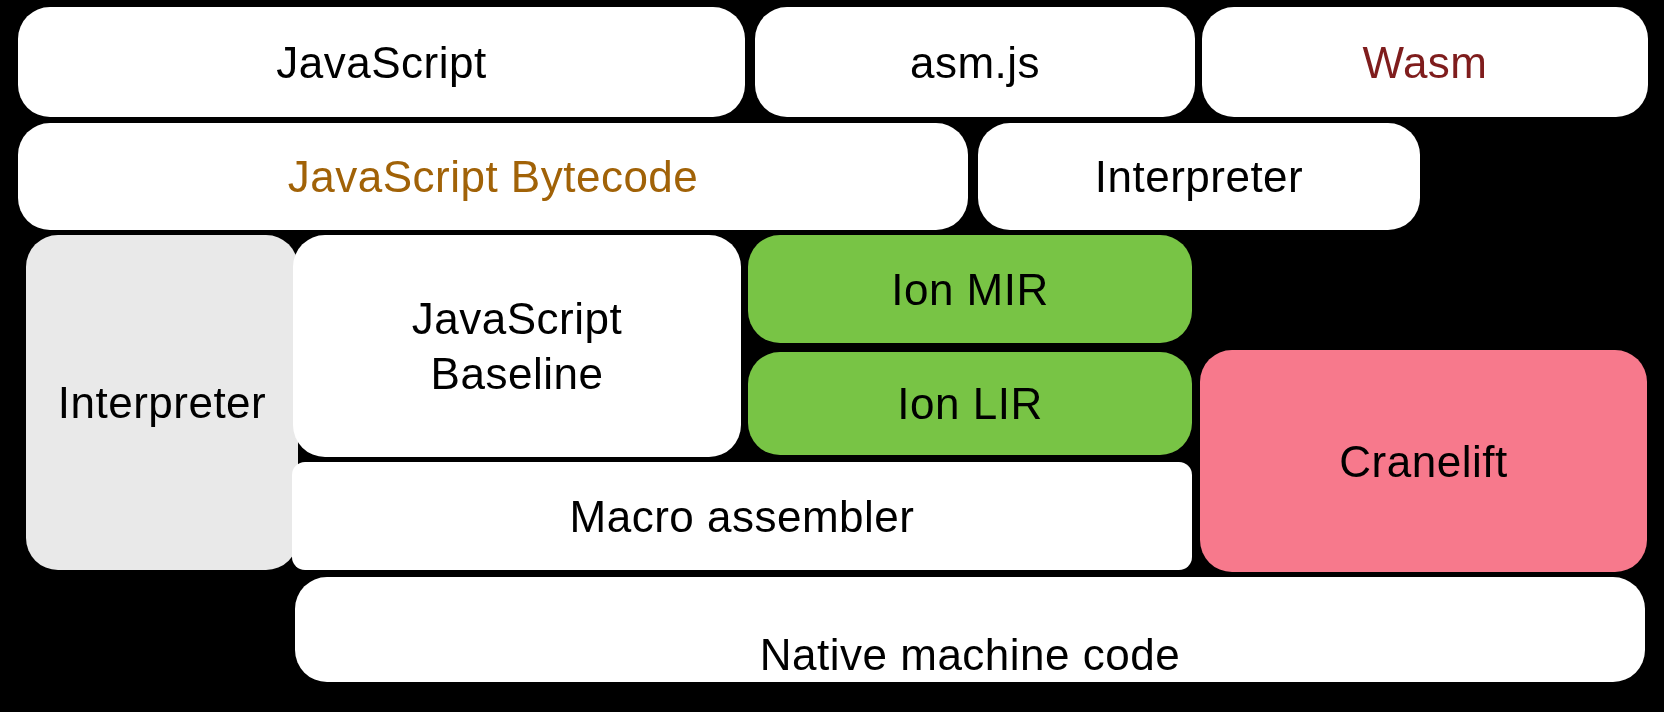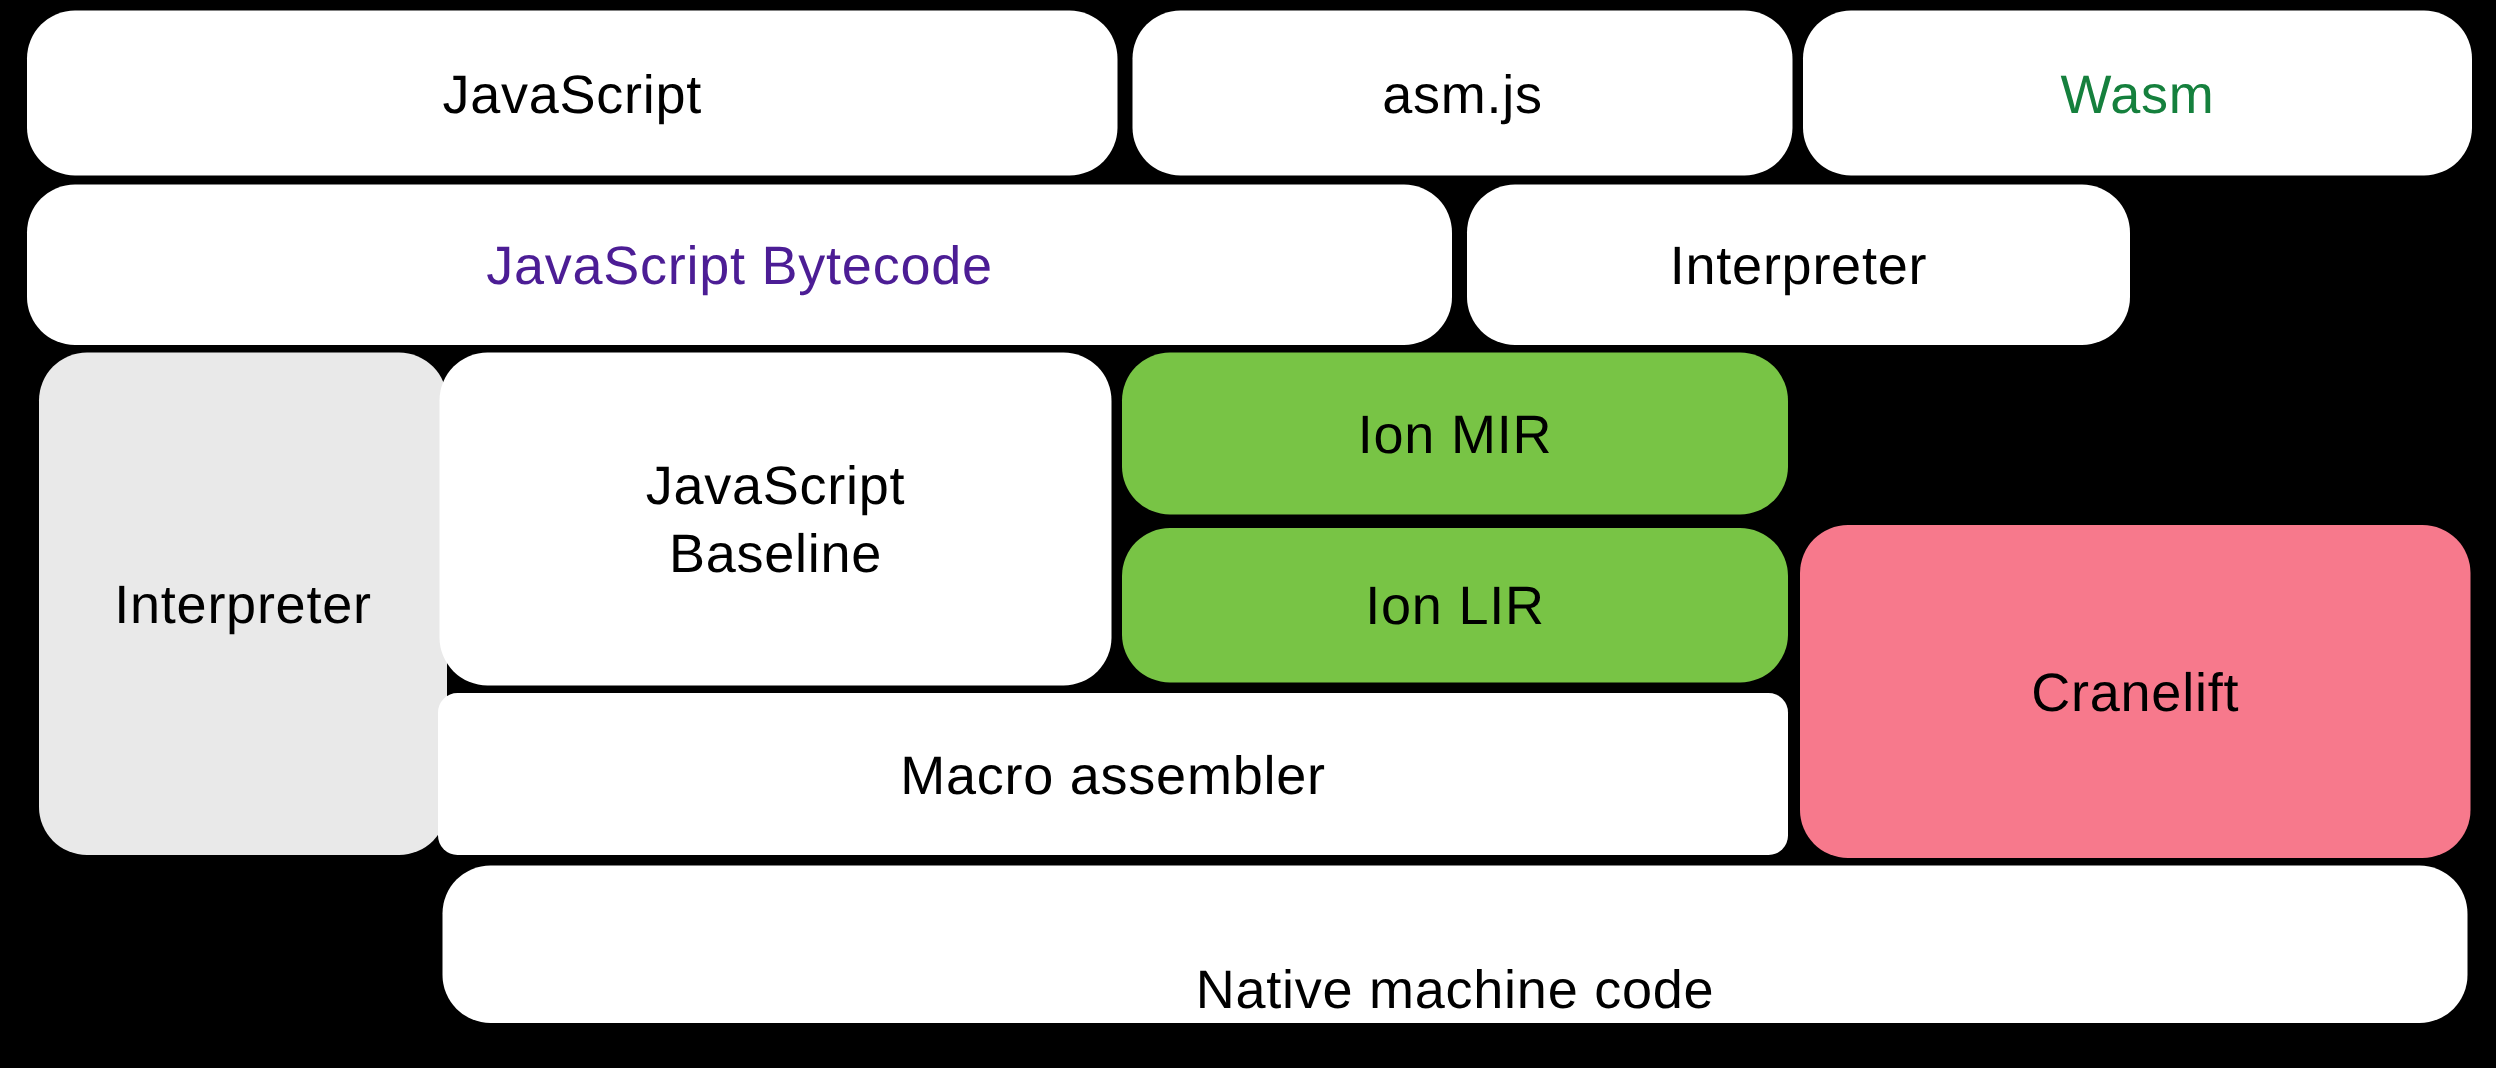--- a/index.html
+++ b/index.html
@@ -17,43 +17,43 @@
   }
   .box {
     position: absolute;
     border-radius: 32px;
     display: flex;
     align-items: center;
     justify-content: center;
     box-sizing: border-box;
   }
   .box .label {
-    font-size: 36px;
+    font-size: 44px;
     line-height: 1.25;
     color: #000;
     text-align: center;
     white-space: pre-line;
     letter-spacing: 0.5px;
   }
 </style>
 </head>
 <body>
 
 <div class="stage" style="background: rgb(0, 0, 0);">
     <div class="box" style="left: 18px; top: 7px; width: 727px; height: 110px; background: rgb(255, 255, 255);">
       <span class="label" style="color: rgb(0, 0, 0);">JavaScript</span>
     </div>
     <div class="box" style="left: 755px; top: 7px; width: 440px; height: 110px; background: rgb(255, 255, 255);">
       <span class="label" style="color: rgb(0, 0, 0);">asm.js</span>
     </div>
     <div class="box" style="left: 1202px; top: 7px; width: 446px; height: 110px; background: rgb(255, 255, 255);">
-      <span class="label" style="color: #15803d;">Wasm</span>
+      <span class="label" style="color: #7f1d1d;">Wasm</span>
     </div>
     <div class="box" style="left: 18px; top: 123px; width: 950px; height: 107px; background: rgb(255, 255, 255);">
-      <span class="label" style="color: #4c1d95;">JavaScript Bytecode</span>
+      <span class="label" style="color: #a16207;">JavaScript Bytecode</span>
     </div>
     <div class="box" style="left: 978px; top: 123px; width: 442px; height: 107px; background: rgb(255, 255, 255);">
       <span class="label" style="color: rgb(0, 0, 0);">Interpreter</span>
     </div>
     <div class="box" style="left: 26px; top: 235px; width: 272px; height: 335px; background: rgb(233, 233, 233);">
       <span class="label" style="color: rgb(0, 0, 0);">Interpreter</span>
     </div>
     <div class="box" style="left: 293px; top: 235px; width: 448px; height: 222px; background: rgb(255, 255, 255);">
       <span class="label" style="color: rgb(0, 0, 0);">JavaScript
 Baseline</span>

